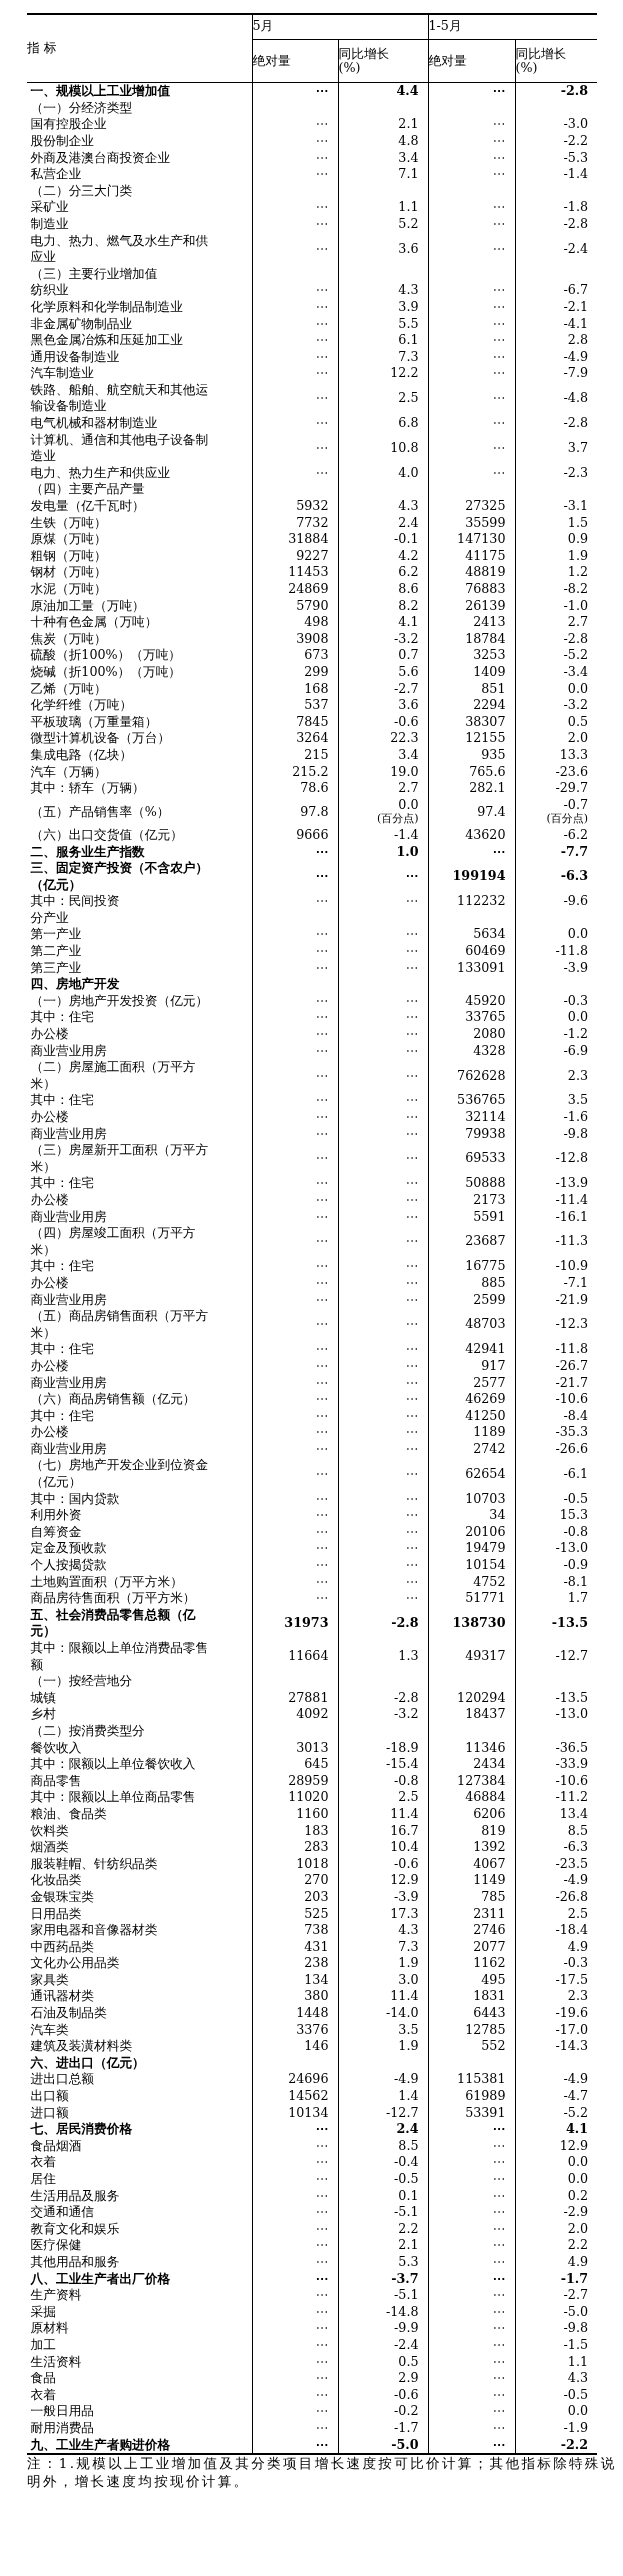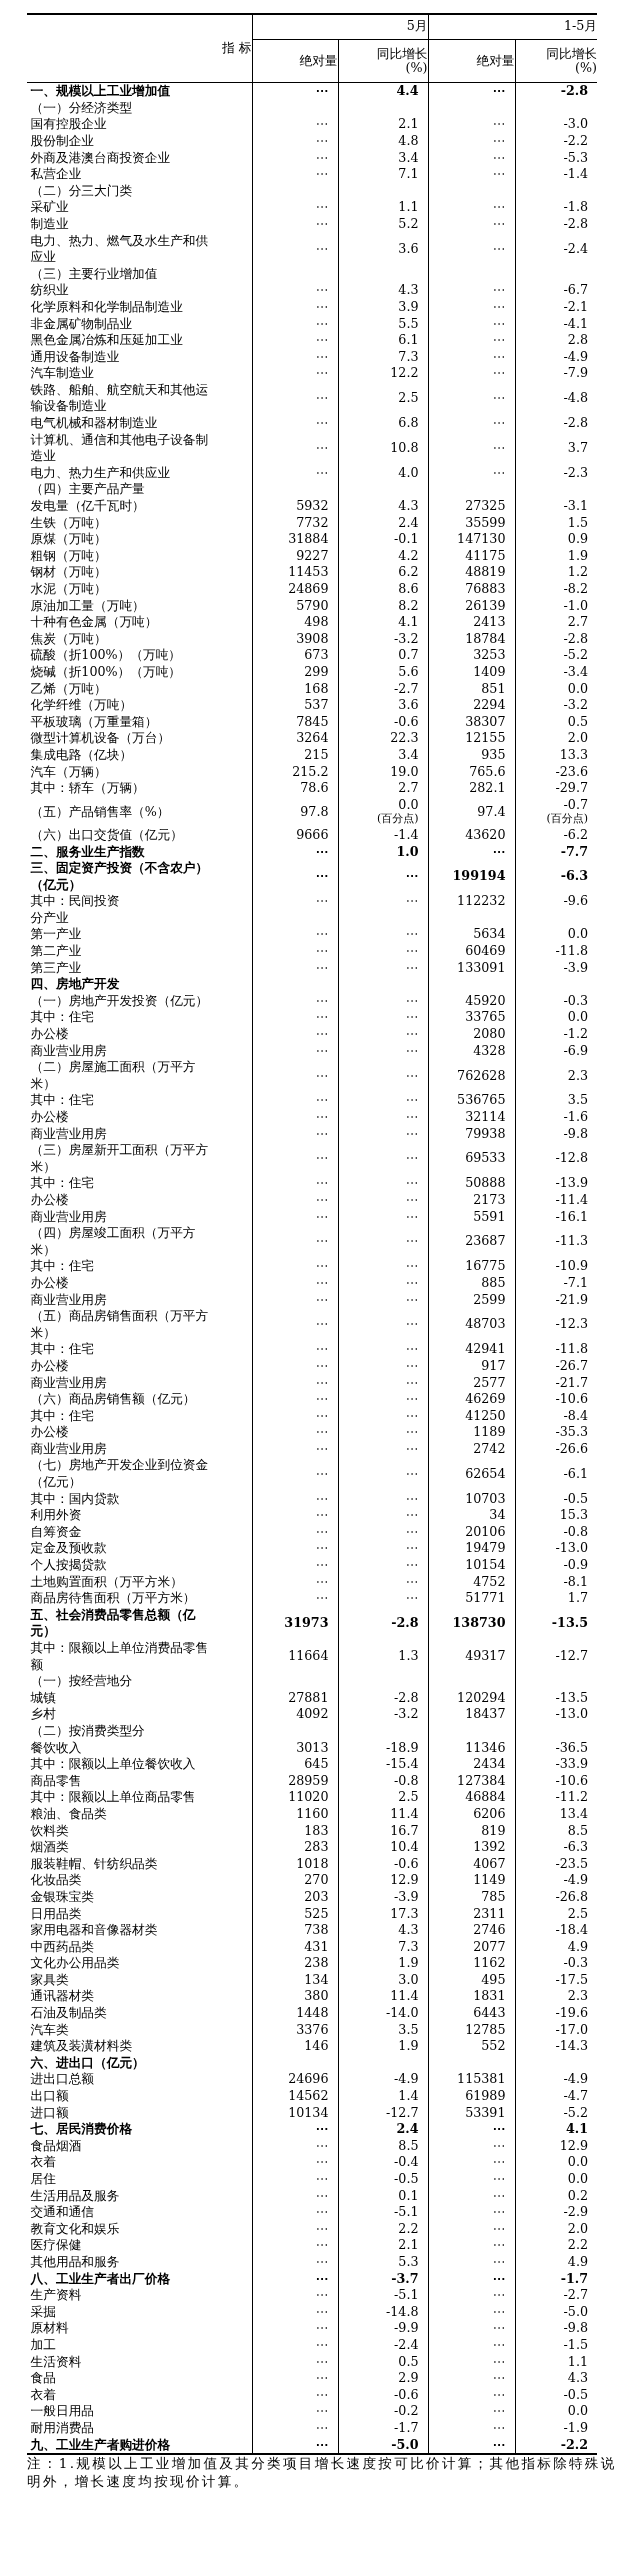--- a/index.html
+++ b/index.html
@@ -1,21 +1,21 @@
 <!DOCTYPE html>
 <html style="font-size:14.5px"><head>
 <meta charset="utf-8">
 <style>
   html,body { margin:0; padding:0; background:#fff; color:#000; }
   body { width:623px; font-family:"DejaVu Serif","Liberation Serif",serif; }
   .page { padding:12.7px 25.4px 9px 27px; }
   .title { font-size:13.6px; font-weight:bold; text-align:center; margin:7.3px 0 18px 0; letter-spacing:0.9px; }
   table.stats { border-collapse:collapse; table-layout:fixed; width:570px;
                 border-top:2.7px solid #000; border-bottom:2.7px solid #000; }
-  thead th { font-weight:normal; font-size:12.7px; text-align:right; padding:0; }
+  thead th { font-weight:normal; font-size:12.7px; text-align:left; padding:0; }
   .th-ind { }
   .th-group { border-left:0.9px solid #000; border-bottom:0.9px solid #000; height:24.5px; }
   .th-sub { border-left:0.9px solid #000; height:42px; vertical-align:middle;
             border-bottom:1.8px solid #000; }
   .th-ind2 { border-bottom:1.8px solid #000; }
   .th-yoy { white-space:pre-line; line-height:14.5px; }
   tbody td { font-size:12.7px; line-height:16.6px; vertical-align:middle; padding:0; }
   td.label { padding:0 33px 0 3.6px; }
   td.num { text-align:right; padding-right:9px; border-left:0.9px solid #000; }
   tr.bold td { font-weight:bold; }

